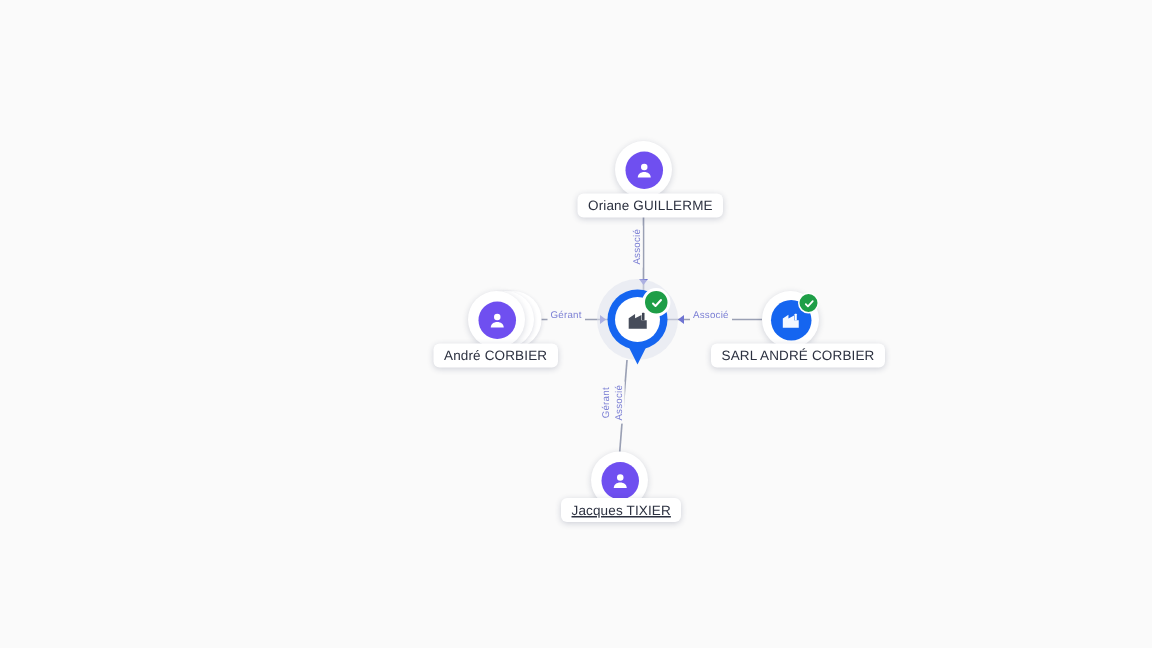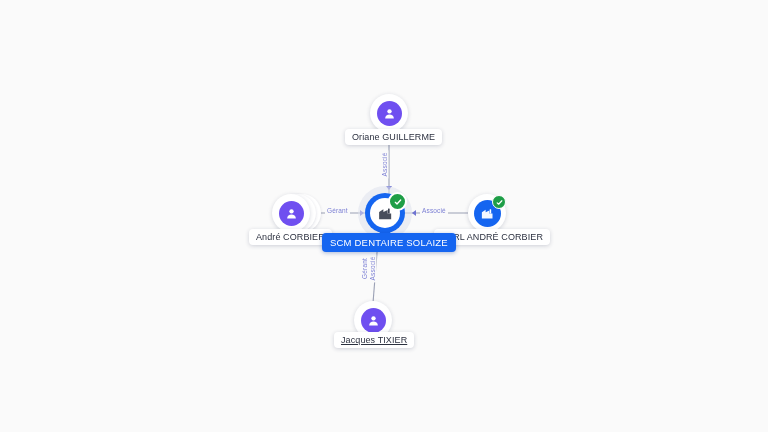--- a/index.html
+++ b/index.html
@@ -13,20 +13,21 @@
     font-family: "Liberation Sans", sans-serif;
     overflow: hidden;
     position: relative;
   }
 
   #graph-canvas {
     position: absolute;
     inset: 0;
     width: 712px;
     height: 432px;
+    margin-left: 40px;
   }
 
   
   .edge-svg {
     position: absolute;
     inset: 0;
     width: 768px;
     height: 432px;
     pointer-events: none;
   }
@@ -298,15 +299,14 @@
         <path d="M3 20V10l6-4v4l6-3v5h5v8z" opacity=".95"></path>
         <rect x="15.5" y="5" width="2.4" height="7" rx="0.6"></rect>
       </svg>
     </div>
     <div class="pin-check">
       <svg width="8" height="8" viewBox="0 0 24 24" fill="none" stroke="#ffffff" stroke-width="4" stroke-linecap="round" stroke-linejoin="round">
         <path d="M4 13l5 5L20 6"></path>
       </svg>
     </div>
   </div>
-  <div class="center-label" style="left:322px; top:233px;">SCM DENTAIRE SOLAIZE</div>
 
 </div>
 
 </body></html>

